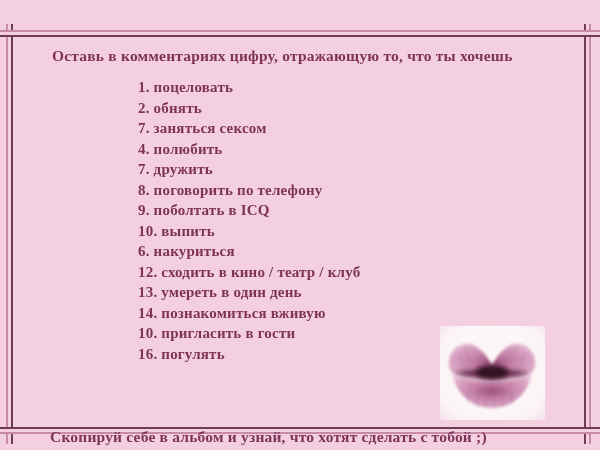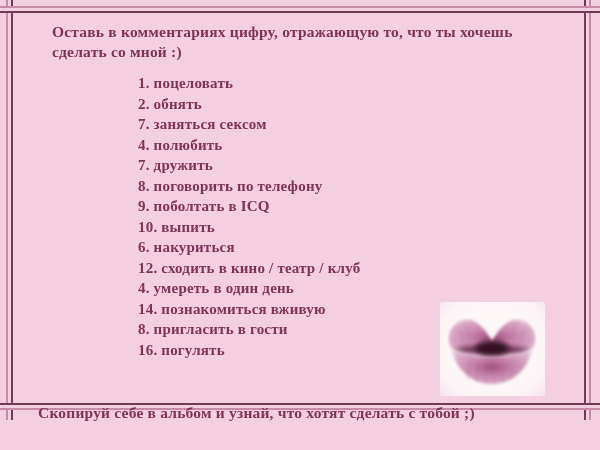--- a/index.html
+++ b/index.html
@@ -8,21 +8,21 @@
     --frame-outer-line:#c98aa8;
     --frame-inner-line:#6f3b55;
     --lips-box-bg:#fbf3f5;
   }
   html,body{margin:0;padding:0;}
   body{
     width:600px;height:450px;overflow:hidden;
     background:var(--background);
     font-family:"Liberation Serif","DejaVu Serif",serif;
   }
-  .page{position:relative;width:600px;height:420px;background:var(--background);}
+  .page{position:relative;width:600px;height:420px;background:var(--background);margin-top:24px;}
 
   
   .frame-line{position:absolute;}
   .frame-line.v{top:0;bottom:0;width:7px;}
   .frame-line.v.left{
     left:6px;
     background:linear-gradient(to right,
       var(--frame-outer-line) 0 2px,
       var(--background) 2px 5px,
       var(--frame-inner-line) 5px 7px);
@@ -56,21 +56,21 @@
   }
   .header{
     margin:8px 0 0 38px;
     font-size:15.5px;font-weight:bold;line-height:20px;letter-spacing:.2px;
   }
   .list{
     list-style:none;margin:11px 0 0 124px;padding:0;
     font-size:15px;font-weight:bold;line-height:20.5px;letter-spacing:.2px;
   }
   .footer{
-    position:absolute;left:24px;top:390px;
+    position:absolute;left:36px;top:390px;
     font-size:15.5px;font-weight:bold;letter-spacing:.2px;white-space:nowrap;
   }
 
   .lips-box{
     position:absolute;left:440px;top:302px;width:105px;height:94px;
     background:radial-gradient(ellipse at 50% 48%, #fdf7f8 55%, var(--lips-box-bg) 80%, #f6e2ec 100%);
     border-radius:2px;
   }
   .lips-box svg{display:block;width:100%;height:100%;}
 </style>
@@ -80,36 +80,35 @@
 <div class="page">
 
   <div class="frame-line v left"></div>
   <div class="frame-line v right"></div>
   <div class="frame-line h top"></div>
   <div class="frame-line h bottom"></div>
 
   <div class="content">
     <div class="header" id="header">
         <div>Оставь в комментариях цифру, отражающую то, что ты хочешь</div>
-        <div>сделать со мной :)</div>
       </div>
     <ol class="list" id="list">
         <li>1. поцеловать</li>
         <li>2. обнять</li>
         <li>7. заняться сексом</li>
         <li>4. полюбить</li>
         <li>7. дружить</li>
         <li>8. поговорить по телефону</li>
         <li>9. поболтать в ICQ</li>
         <li>10. выпить</li>
         <li>6. накуриться</li>
         <li>12. сходить в кино / театр / клуб</li>
-        <li>4. умереть в один день</li>
+        <li>13. умереть в один день</li>
         <li>14. познакомиться вживую</li>
-        <li>8. пригласить в гости</li>
+        <li>10. пригласить в гости</li>
         <li>16. погулять</li>
       </ol>
     <div class="footer">Скопируй себе в альбом и узнай, что хотят сделать с тобой ;)</div>
   </div>
 
   <div class="lips-box">
     <svg viewBox="0 0 105 94" aria-hidden="true">
       <defs>
         <radialGradient id="lipg" cx="0.5" cy="0.5" r="0.62">
           <stop offset="0%" stop-color="#9e4f7c"></stop>

